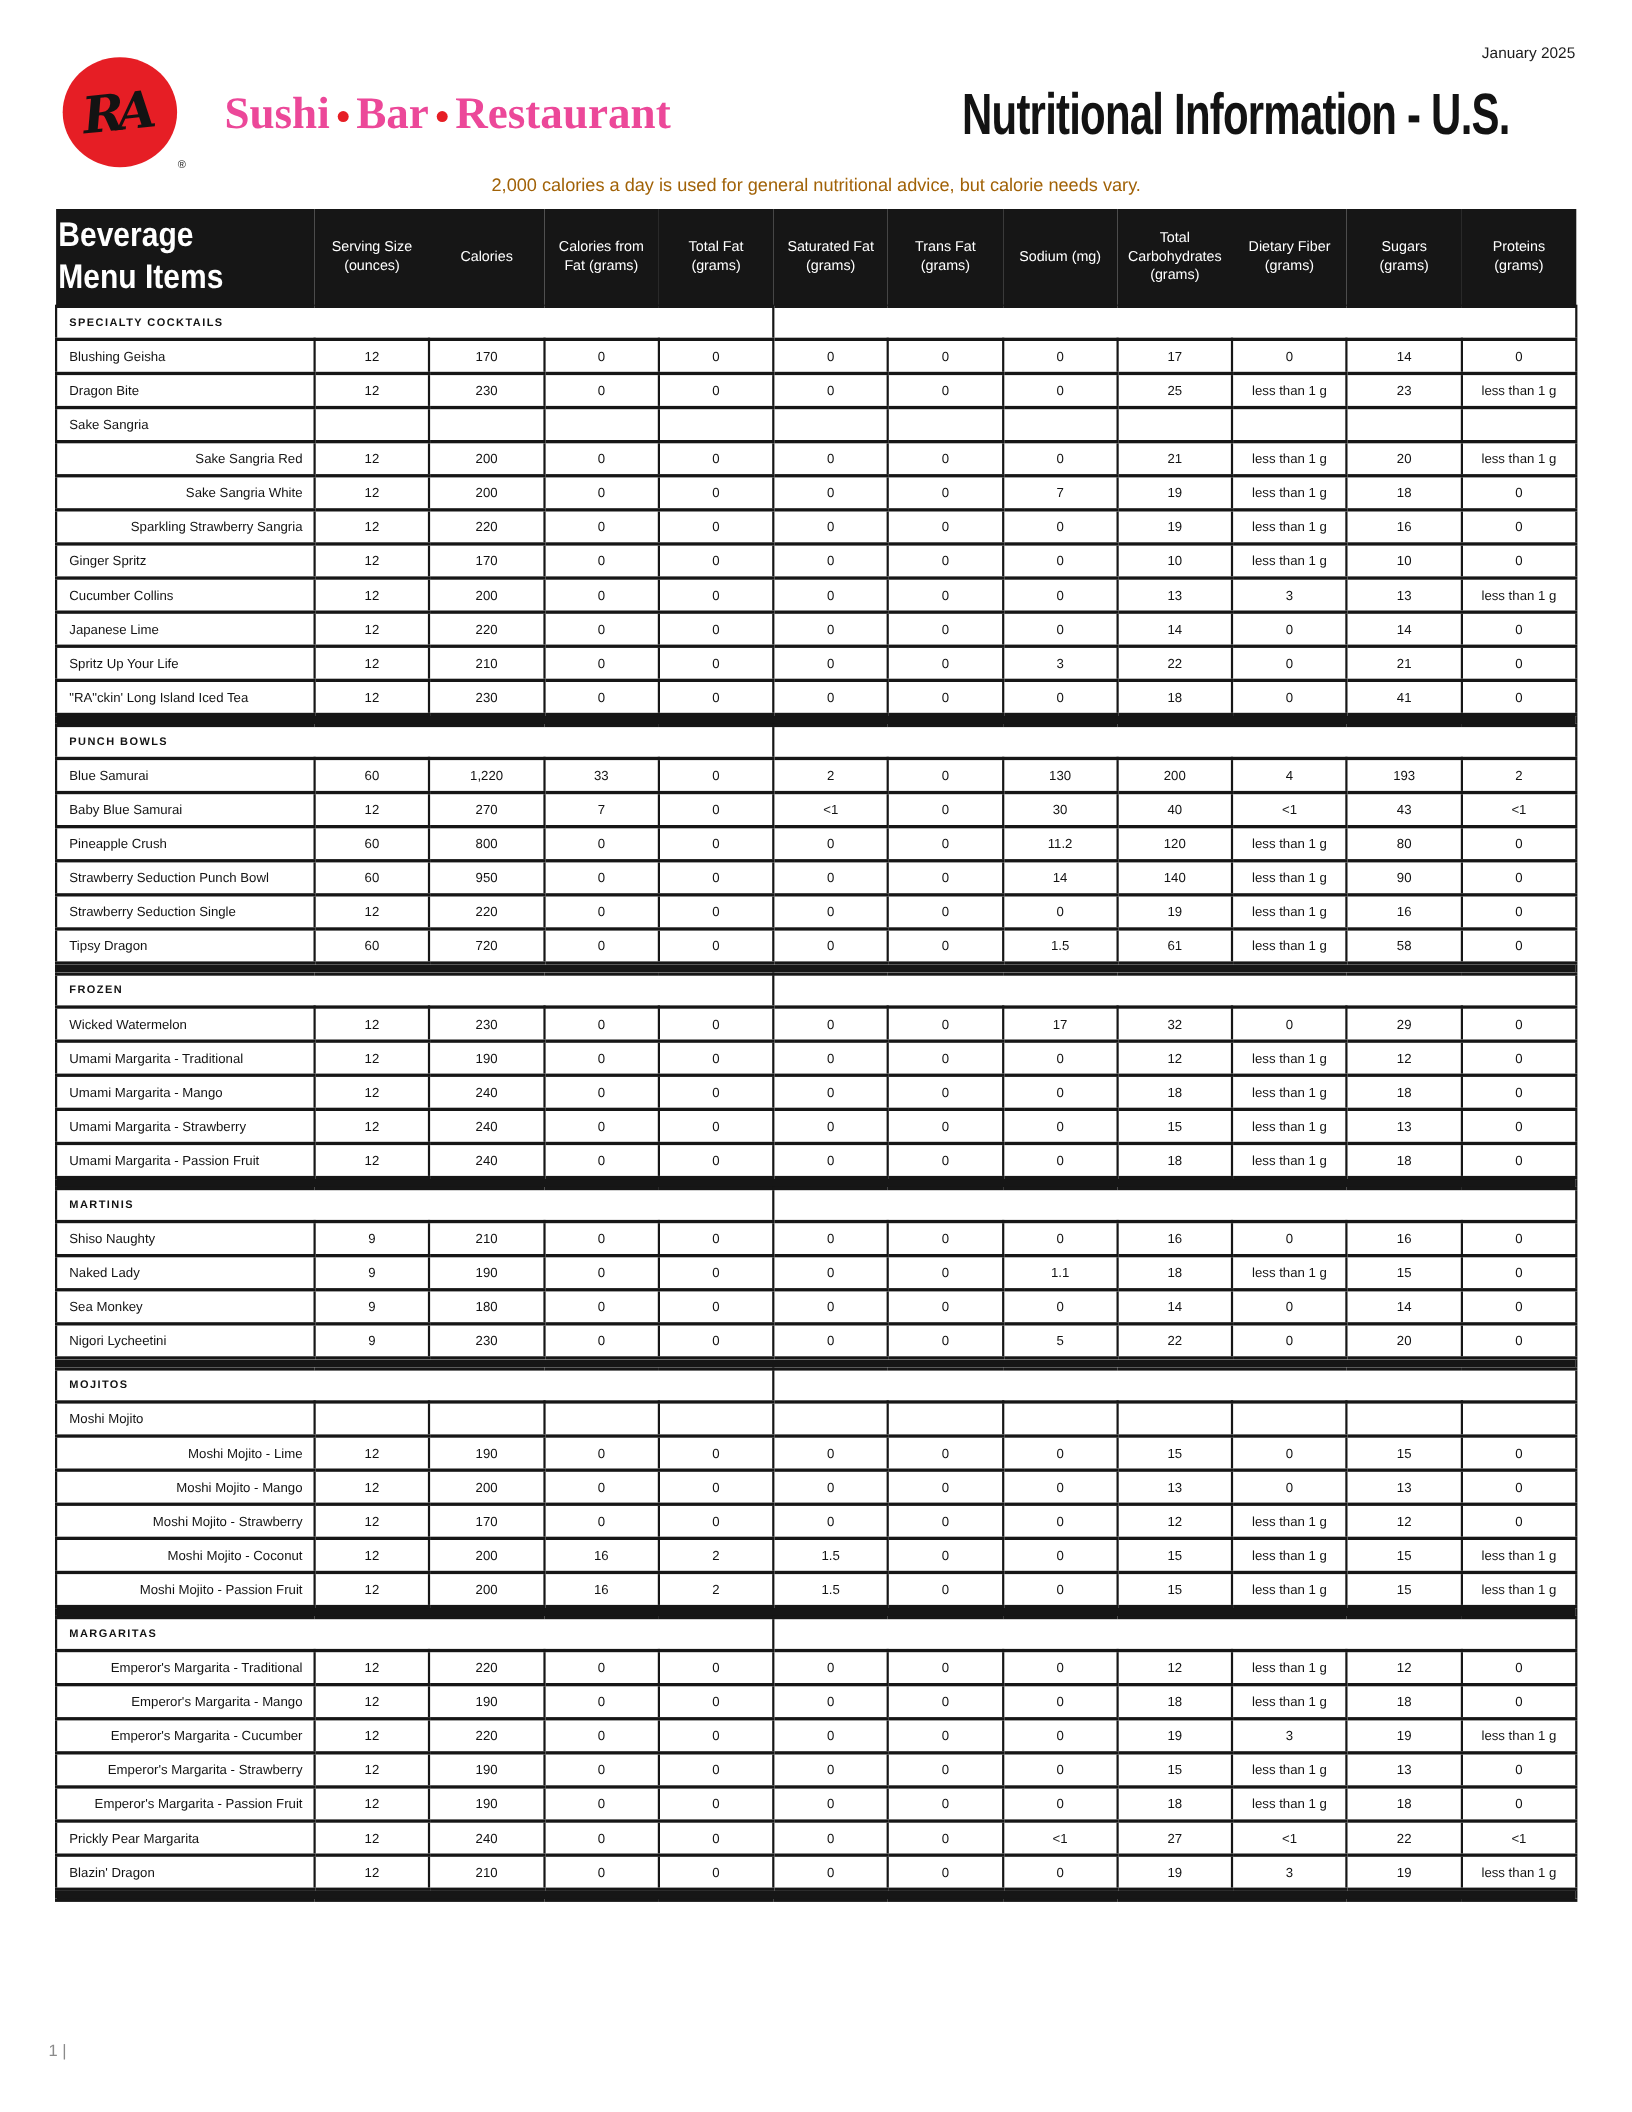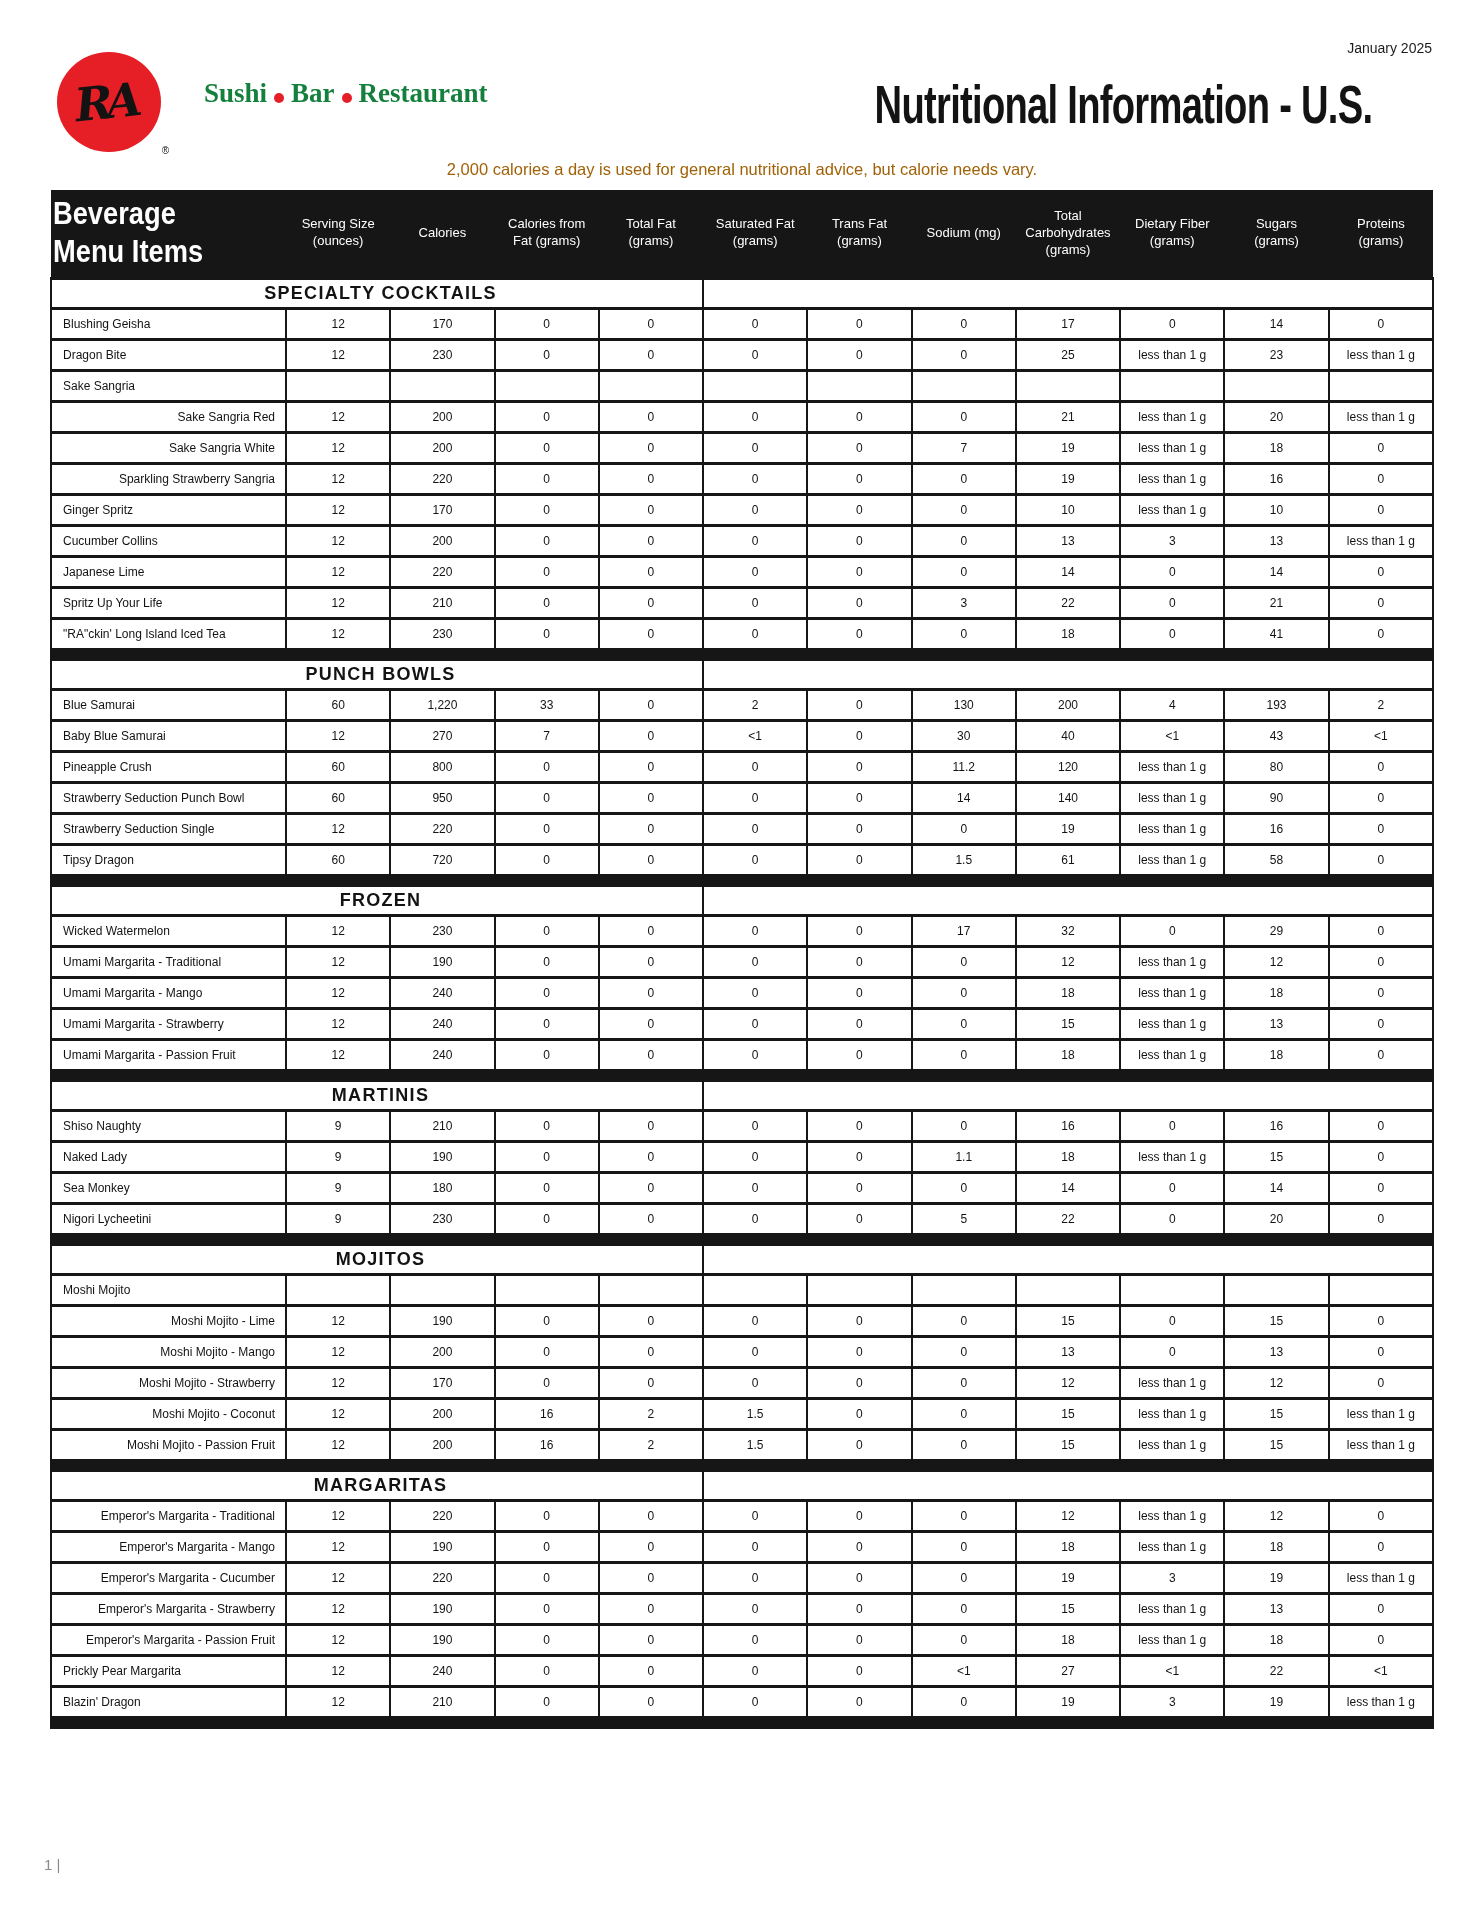--- a/index.html
+++ b/index.html
@@ -10,21 +10,21 @@
   .date { position:absolute; top:40px; right:52px; font-size:14px; color:#1c1c1c; }
 
   .logo-wrap { position:absolute; left:57px; top:52px; width:104px; height:100px; }
   .logo-ellipse { width:100%; height:100%; background:#e61e25; border-radius:50%;
     display:flex; align-items:center; justify-content:center; }
   .logo-ra { font-family:"DejaVu Serif", serif; font-style:italic; font-weight:bold;
     font-size:46px; color:#131313; letter-spacing:-7px; transform:rotate(-6deg); padding-right:8px; }
   .logo-reg { position:absolute; right:-8px; bottom:-4px; font-size:10px; color:#131313; }
 
   .brand { position:absolute; left:204px; top:78px; font-family:"Liberation Serif", serif;
-    font-size:27px; font-weight:600; color:#15803d; display:flex; align-items:center; white-space:nowrap;text-align:center; }
+    font-size:41px; font-weight:600; color:#ec4899; display:flex; align-items:center; white-space:nowrap;text-align:center; }
   .brand .dot { width:10px; height:10px; border-radius:50%; background:#e61e25; margin:8px 7px 0 7px; }
 
   .main-title { position:absolute; top:74px; right:112px; font-size:53px; font-weight:800;
     color:#131313; transform:scaleX(0.72); transform-origin:100% 50%; white-space:nowrap; letter-spacing:-1px; }
 
   .disclaimer { position:absolute; top:160px; left:0; width:100%; text-align:center;
     font-size:16.5px; color:#a16207; }
 
   .table-wrap { position:absolute; left:50px; top:190px; width:1384px; }
   table { width:100%; border-collapse:collapse; table-layout:fixed; }
@@ -34,21 +34,21 @@
     text-align:center; vertical-align:middle; padding:0 2px; border:0; }
   th.t-title { text-align:left; vertical-align:middle; }
   .t-title-inner { font-size:31px; font-weight:800; line-height:1.25;
     transform:scaleX(0.88); transform-origin:0 50%; white-space:nowrap; }
 
   tbody td { border:2px solid #161616; border-top-width:3px; border-bottom-width:3px;
     font-size:12px; color:#131313; text-align:center; vertical-align:middle; padding:1px 4px;
     overflow:hidden; white-space:nowrap; }
   tbody tr { height:31px; }
   tr.section-row { height:30px; }
-  td.section-name { text-align:center; font-weight:bold; font-size:18px; letter-spacing:1.3px; padding-left:11px; }
+  td.section-name { text-align:left; font-weight:bold; font-size:10px; letter-spacing:1.3px; padding-left:11px; }
   td.item-name { text-align:left; padding-left:11px; }
   td.item-name.indent { text-align:right; padding-right:10px; }
   tr.sep-row { height:10px; }
   tr.sep-row td { background:#161616; border-color:#161616; padding:0; }
 
   .footer { position:absolute; left:44px; top:1856px; font-size:15px; color:#8a8a8a; }
 </style>
 </head>
 <body>
 

